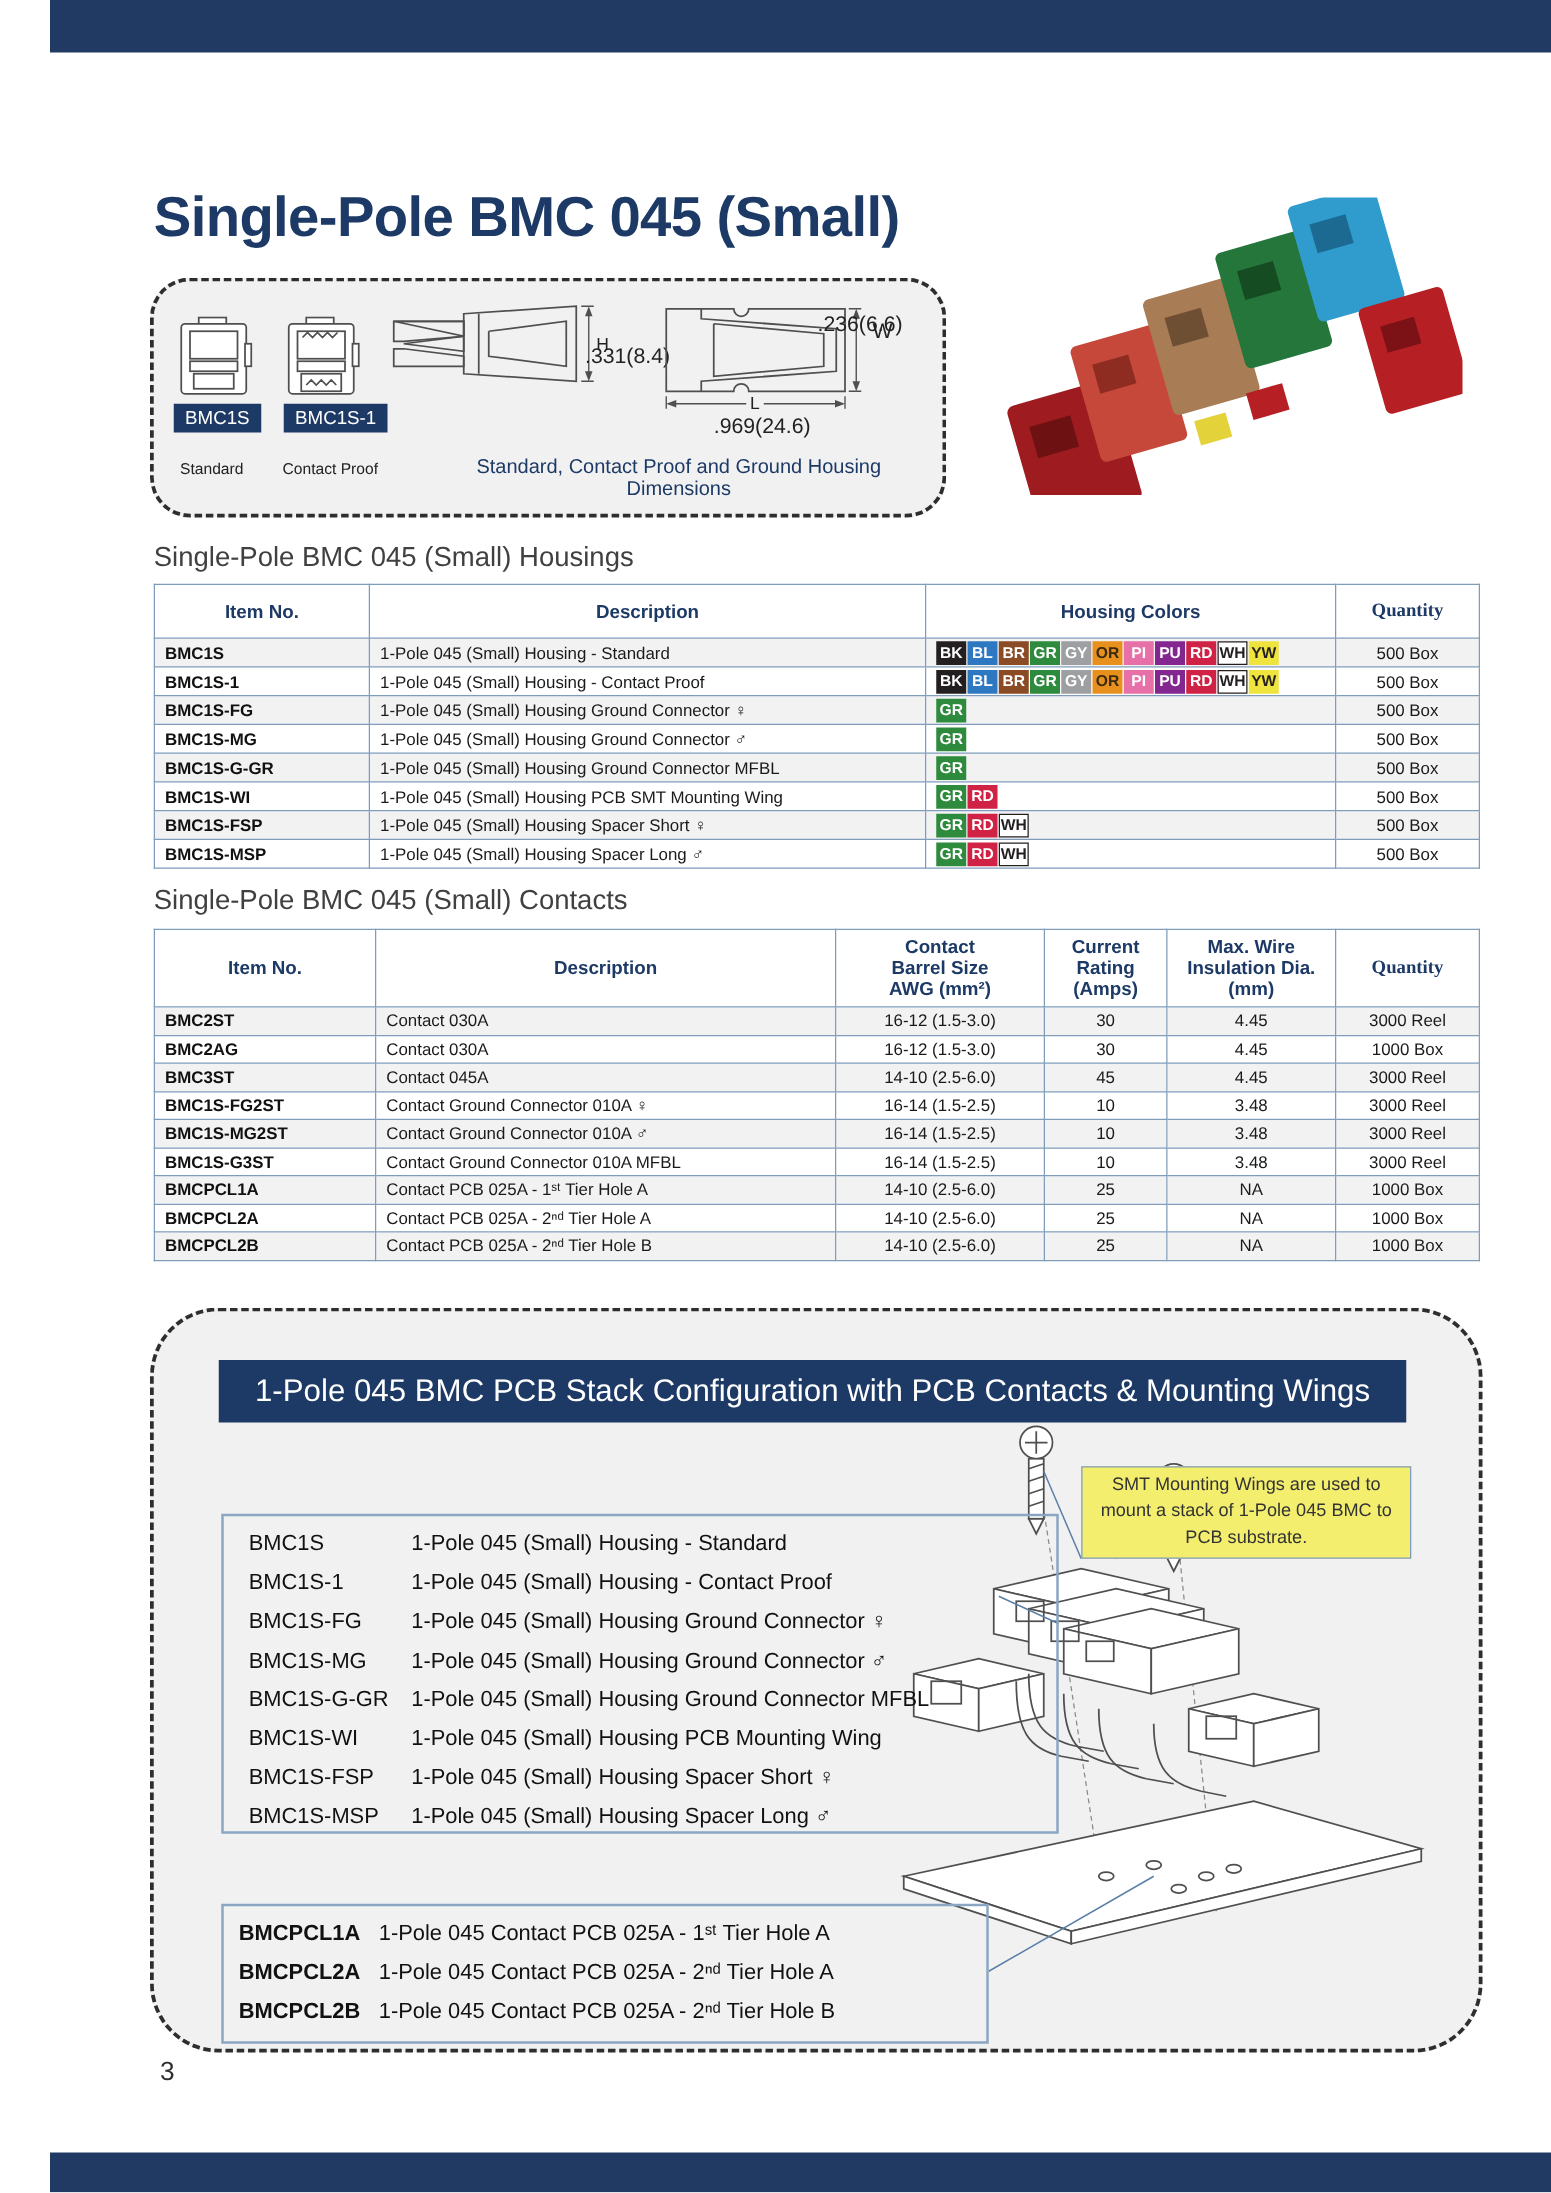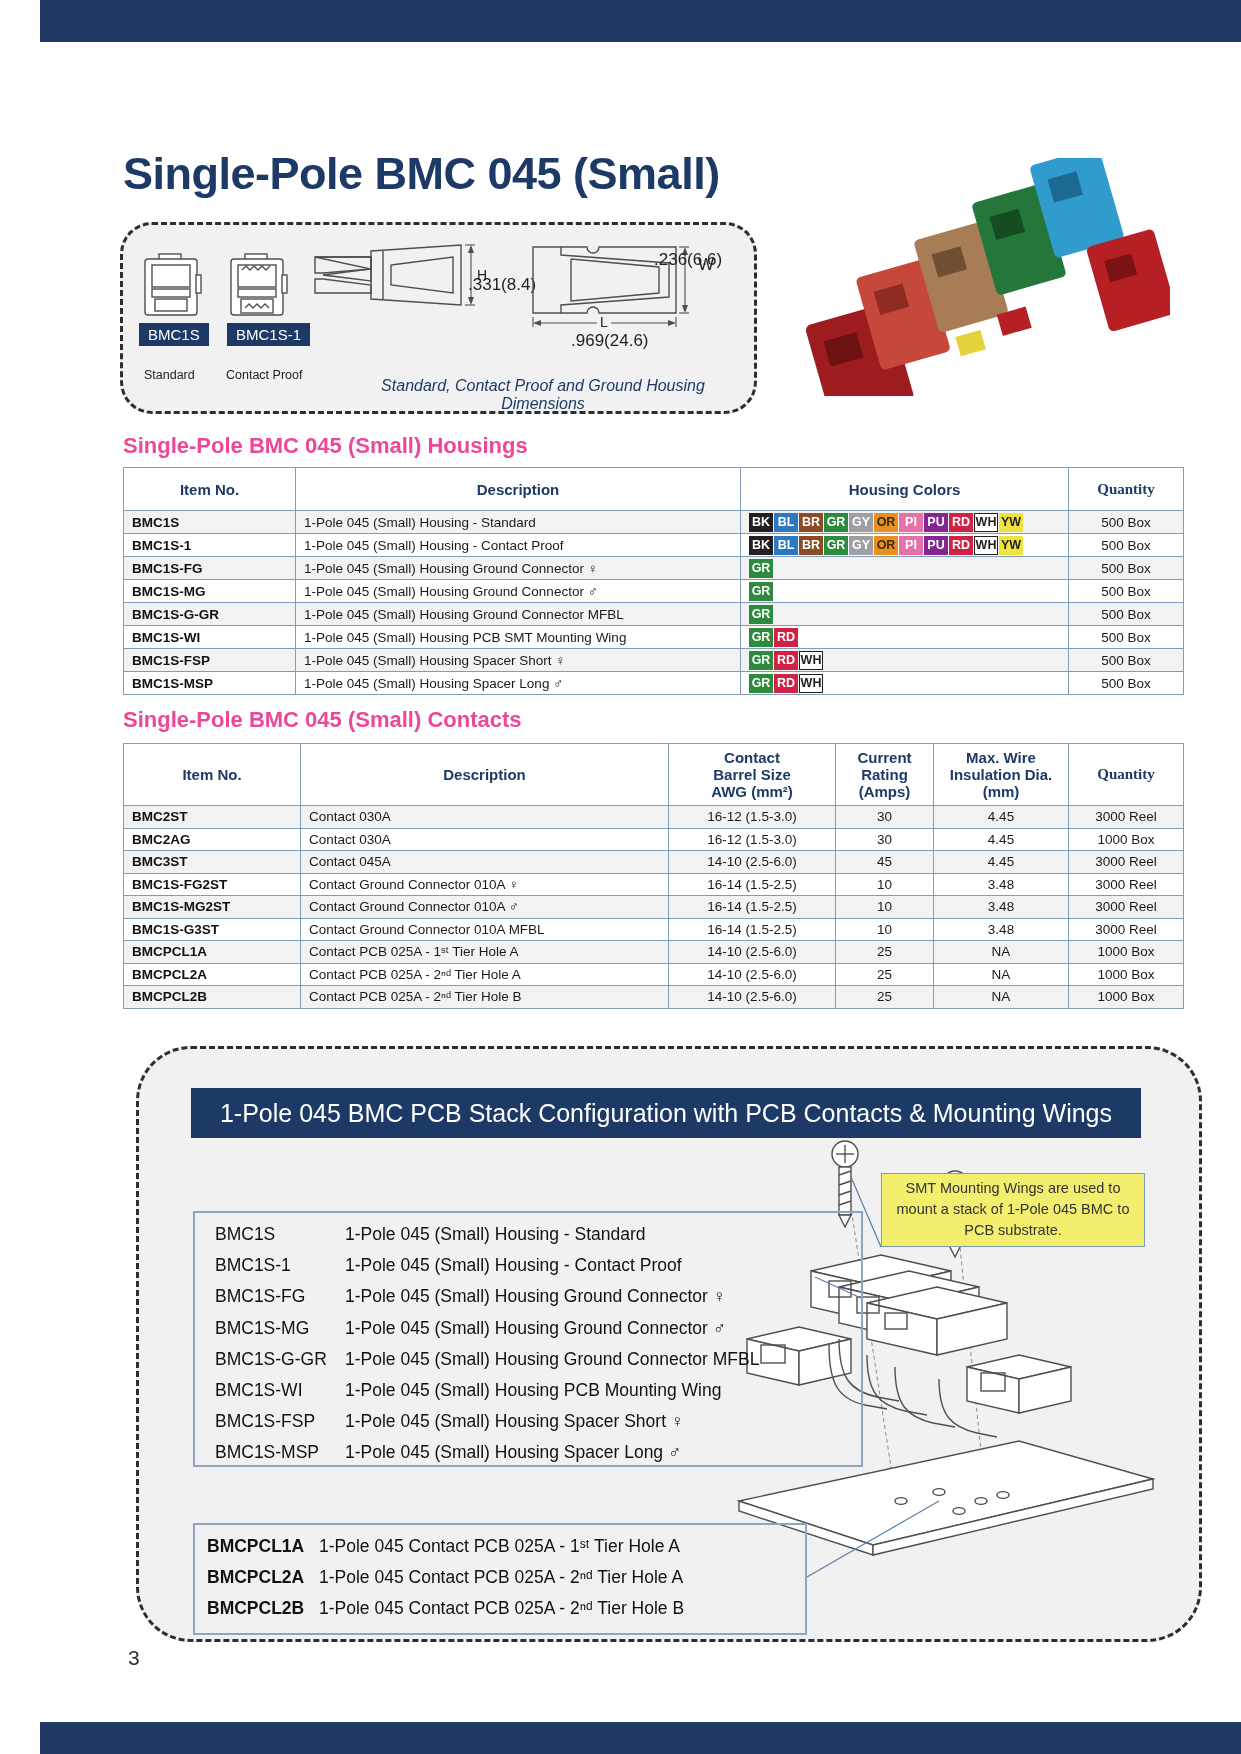--- a/index.html
+++ b/index.html
@@ -13,33 +13,33 @@
   .page-title { position:absolute; left:83px; top:148px; font-size:45px; font-weight:bold; color:#1d3a66; letter-spacing:-0.5px; }
 
   
   .dimbox { position:absolute; left:80px; top:222px; width:637px; height:192px; background:#f1f1f2; border:3px dashed #2e2e2e; border-radius:32px; }
   .badge { position:absolute; background:#1d3a66; color:#fff; font-size:15px; padding:3px 9px; }
   .badge1 { left:16px; top:98px; }
   .badge2 { left:104px; top:98px; }
   .smallcap { position:absolute; font-size:12.5px; color:#222; }
   .cap1 { left:21px; top:143px; }
   .cap2 { left:103px; top:143px; }
-  .italic-cap { position:absolute; left:215px; top:152px; width:410px; text-align:center; font-size:16px; font-style:italic; color:#1d3a66; }
+  .italic-cap { position:absolute; left:215px; top:140px; width:410px; text-align:center; font-size:16px; color:#1d3a66; }
   .dim-text { position:absolute; font-size:17px; color:#222; }
   .dim-h { left:345px; top:50px; }
   .dim-l { left:448px; top:106px; }
   .front-icon { position:absolute; top:28px; }
   .fi1 { left:20px; }
   .fi2 { left:106px; }
   .sideview { position:absolute; left:190px; top:18px; }
   .topview { position:absolute; left:408px; top:8px; }
 
   .photo { position:absolute; left:750px; top:158px; }
 
-  .sec-heading { position:absolute; left:83px; font-size:22px; font-weight:bold; color:#ec4899; }
+  .sec-heading { position:absolute; left:83px; font-size:22px; font-weight:normal; color:#404040; }
   .h-housings { top:433px; }
   .h-contacts { top:707px; }
 
   table.data { position:absolute; left:83px; border-collapse:collapse; table-layout:fixed; width:1060px; background:#fff; }
   table.data th, table.data td { border:1px solid #7f9cbb; overflow:hidden; }
   table.data th { color:#1d3a66; font-size:15px; text-align:center; padding:2px 10px; font-weight:bold; white-space:pre-line; vertical-align:middle; }
   table.data td { font-size:13.5px; padding:1px 8px; vertical-align:middle; }
   .t-housings { top:467px; }
   .t-housings thead tr { height:43px; }
   .t-housings tbody tr { height:23px; }
@@ -48,21 +48,21 @@
   .t-contacts tbody tr { height:22.5px; }
   tbody tr:nth-child(odd) { background:#f2f2f3; }
   tbody tr:nth-child(even) { background:#ffffff; }
   td.item { font-weight:bold; color:#111; }
   td.center { text-align:center; }
   th.center { text-align:center;font-family:Liberation Serif, serif; }
   .chip { display:inline-block; min-width:24px; height:19px; line-height:19px; text-align:center; font-size:12.5px; font-weight:bold; margin-right:1px; vertical-align:middle; }
   td.chips { padding:1px 4px; white-space:nowrap; }
 
   
-  .stackbox { position:absolute; left:96px; top:1046px; width:1066px; height:596px; background:#f1f1f2; border:3px dashed #2e2e2e; border-radius:55px; }
+  .stackbox { position:absolute; left:80px; top:1046px; width:1066px; height:596px; background:#f1f1f2; border:3px dashed #2e2e2e; border-radius:55px; }
   .stack-banner { position:absolute; left:52px; top:39px; width:950px; height:50px; background:#1d3a66; color:#fff; font-size:25px; display:flex; align-items:center; justify-content:center; }
   .note { position:absolute; left:742px; top:124px; width:264px; height:74px; background:#f3ee6e; border:1px solid #7f9cbb; font-size:14.5px; color:#333; text-align:center; padding:4px 6px; line-height:1.45; }
   .listbox { position:absolute; border:2px solid #8aa6c2; background:transparent; }
   .hl-box { left:54px; top:162px; width:670px; height:256px; }
   .cl-box { left:54px; top:474px; width:614px; height:112px; }
   .hl-row { position:relative; height:31.2px; display:flex; align-items:center; font-size:17.5px; color:#111; }
   .hl-code { width:150px; padding-left:20px; }
   .cl-row { position:relative; height:31px; display:flex; align-items:center; font-size:17.5px; color:#111; }
   .cl-code { width:124px; padding-left:12px; font-weight:bold; }
   .hl-box .inner, .cl-box .inner { padding-top:6px; }

